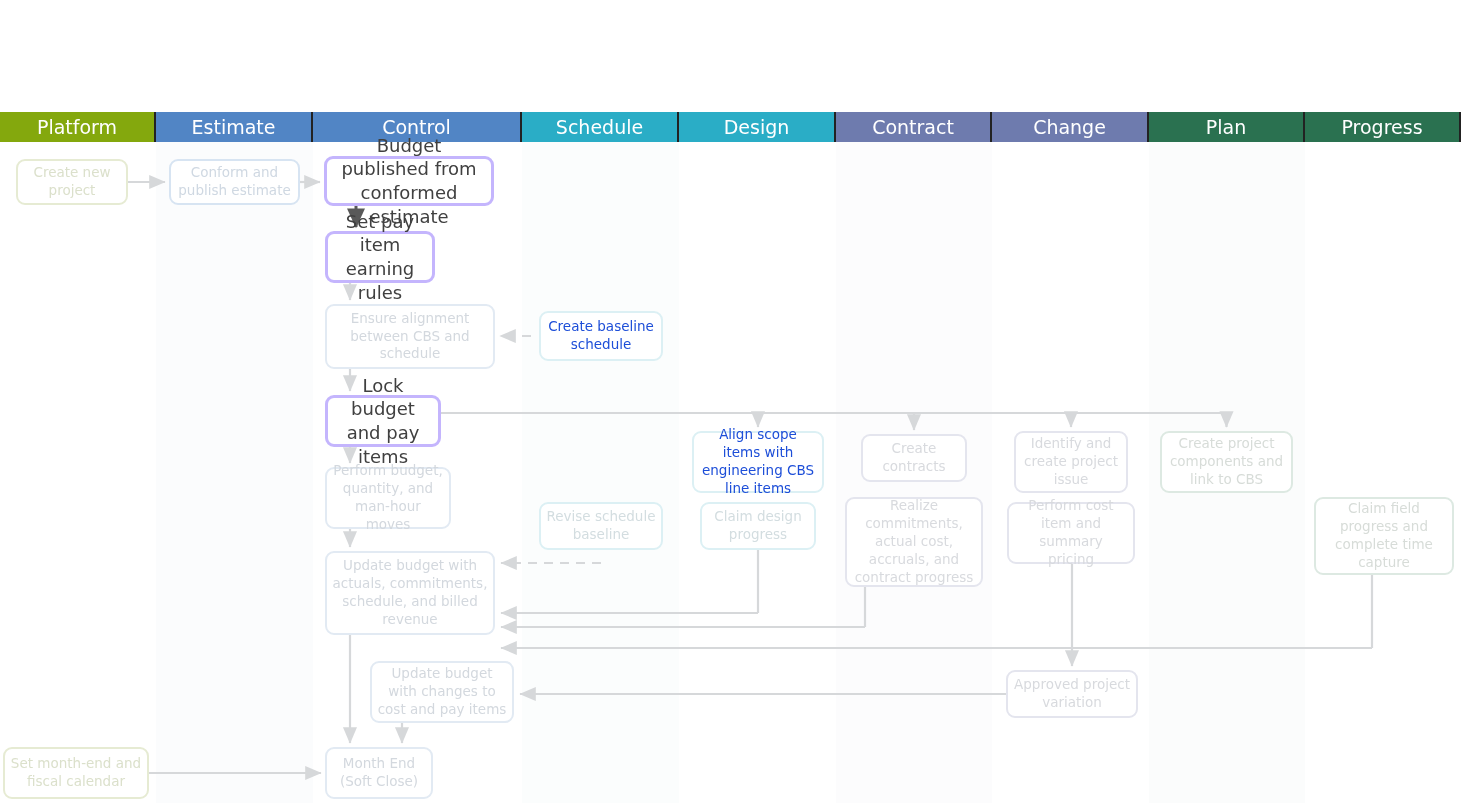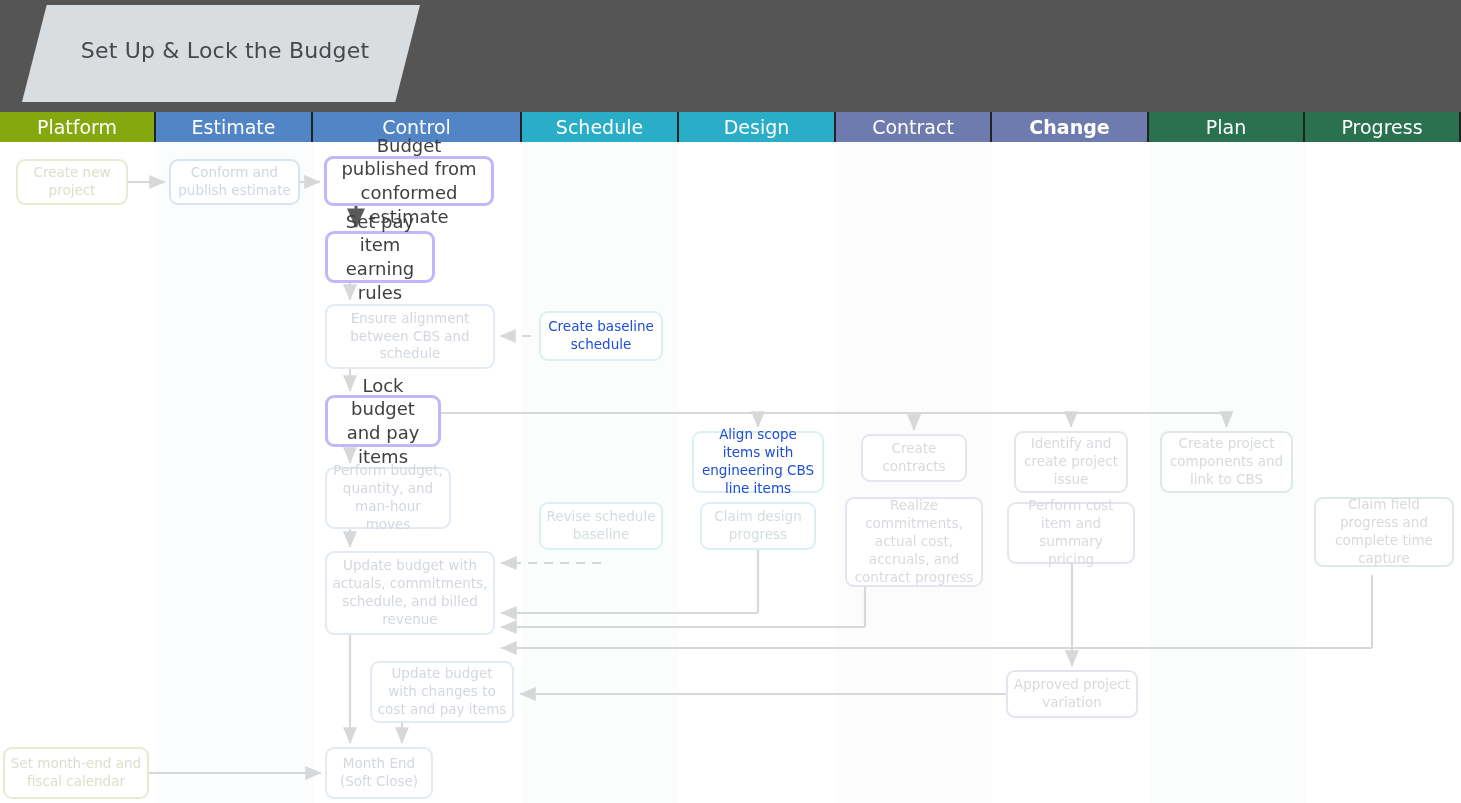--- a/index.html
+++ b/index.html
@@ -81,45 +81,41 @@
       <div class="col-bg" style="left: 156px; width: 157px; background: rgb(251, 252, 253);"></div>
       <div class="col-bg" style="left: 313px; width: 209px; background: rgb(255, 255, 255);"></div>
       <div class="col-bg" style="left: 522px; width: 157px; background: rgb(251, 253, 253);"></div>
       <div class="col-bg" style="left: 679px; width: 157px; background: rgb(255, 255, 255);"></div>
       <div class="col-bg" style="left: 836px; width: 156px; background: rgb(252, 252, 253);"></div>
       <div class="col-bg" style="left: 992px; width: 157px; background: rgb(255, 255, 255);"></div>
       <div class="col-bg" style="left: 1149px; width: 156px; background: rgb(251, 252, 252);"></div>
       <div class="col-bg" style="left: 1305px; width: 156px; background: rgb(255, 255, 255);"></div>
     </div>
 
-  <div class="banner-bar">
-    <div class="banner-shape"></div>
-    <div class="banner-title">Set Up &amp; Lock the Budget</div>
-  </div>
 
   <div class="col-header-strip" id="col-headers">
       <div class="col-header" style="left: 0px; width: 154px; background: rgb(132, 168, 13);">
         <span>Platform</span>
       </div>
       <div class="col-header" style="left: 156px; width: 155px; background: rgb(81, 133, 197);">
         <span>Estimate</span>
       </div>
       <div class="col-header" style="left: 313px; width: 207px; background: rgb(81, 133, 197);">
         <span>Control</span>
       </div>
       <div class="col-header" style="left: 522px; width: 155px; background: rgb(42, 173, 198);">
         <span>Schedule</span>
       </div>
       <div class="col-header" style="left: 679px; width: 155px; background: rgb(42, 173, 198);">
         <span>Design</span>
       </div>
       <div class="col-header" style="left: 836px; width: 154px; background: rgb(110, 123, 174);">
         <span>Contract</span>
       </div>
-      <div class="col-header" style="left: 992px; width: 155px; background: rgb(110, 123, 174); font-weight: bold;">
+      <div class="col-header" style="left: 992px; width: 155px; background: rgb(110, 123, 174);">
         <span>Change</span>
       </div>
       <div class="col-header" style="left: 1149px; width: 154px; background: rgb(42, 113, 80);">
         <span>Plan</span>
       </div>
       <div class="col-header" style="left: 1305px; width: 154px; background: rgb(42, 113, 80);">
         <span>Progress</span>
       </div>
     </div>
 
@@ -203,21 +199,21 @@
         </div>
         <div class="node faded" style="left: 700px; top: 360px; width: 116px; height: 48px; border-color: rgb(220, 240, 244); color: rgb(211, 221, 224);">
           <span>Claim design progress</span>
         </div>
         <div class="node faded" style="left: 845px; top: 355px; width: 138px; height: 90px; border-color: rgb(228, 229, 238); color: rgb(216, 218, 222);">
           <span>Realize commitments, actual cost, accruals, and contract progress</span>
         </div>
         <div class="node faded" style="left: 1007px; top: 360px; width: 128px; height: 62px; border-color: rgb(228, 229, 238); color: rgb(216, 218, 222);">
           <span>Perform cost item and summary pricing</span>
         </div>
-        <div class="node faded" style="left: 1314px; top: 355px; width: 140px; height: 70px; border-color: rgb(221, 233, 226); color: rgb(215, 220, 216);">
+        <div class="node faded" style="left: 1314px; top: 355px; width: 140px; height: 78px; border-color: rgb(221, 233, 226); color: rgb(215, 220, 216);">
           <span>Claim field progress and complete time capture</span>
         </div>
         <div class="node faded" style="left: 325px; top: 409px; width: 170px; height: 84px; border-color: rgb(226, 234, 243); color: rgb(211, 216, 222);">
           <span>Update budget with actuals, commitments, schedule, and billed revenue</span>
         </div>
         <div class="node faded" style="left: 370px; top: 519px; width: 144px; height: 62px; border-color: rgb(226, 234, 243); color: rgb(211, 216, 222);">
           <span>Update budget with changes to cost and pay items</span>
         </div>
         <div class="node faded" style="left: 1006px; top: 528px; width: 132px; height: 48px; border-color: rgb(228, 229, 238); color: rgb(216, 218, 222);">
           <span>Approved project variation</span>

